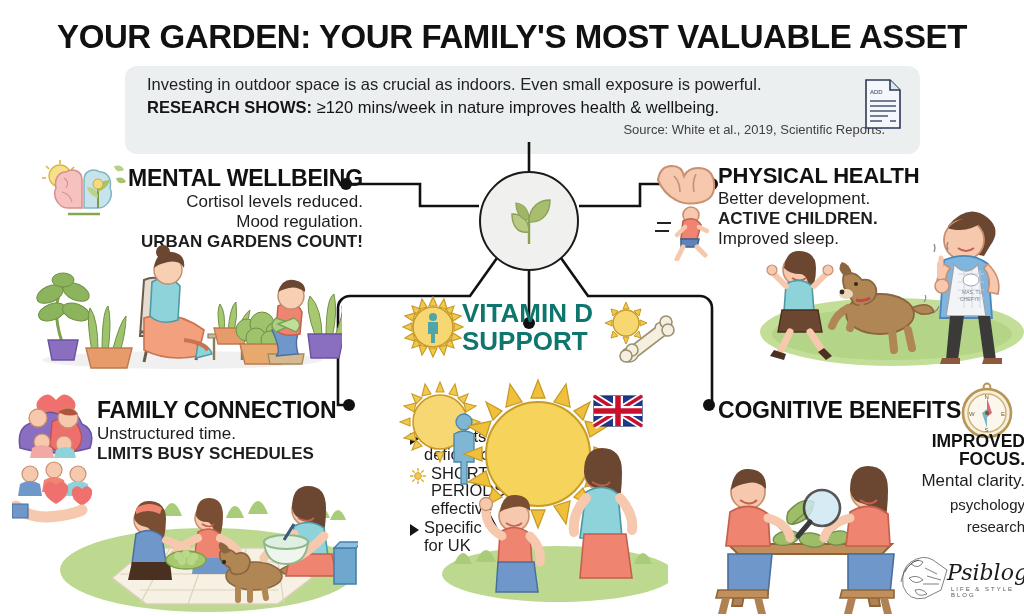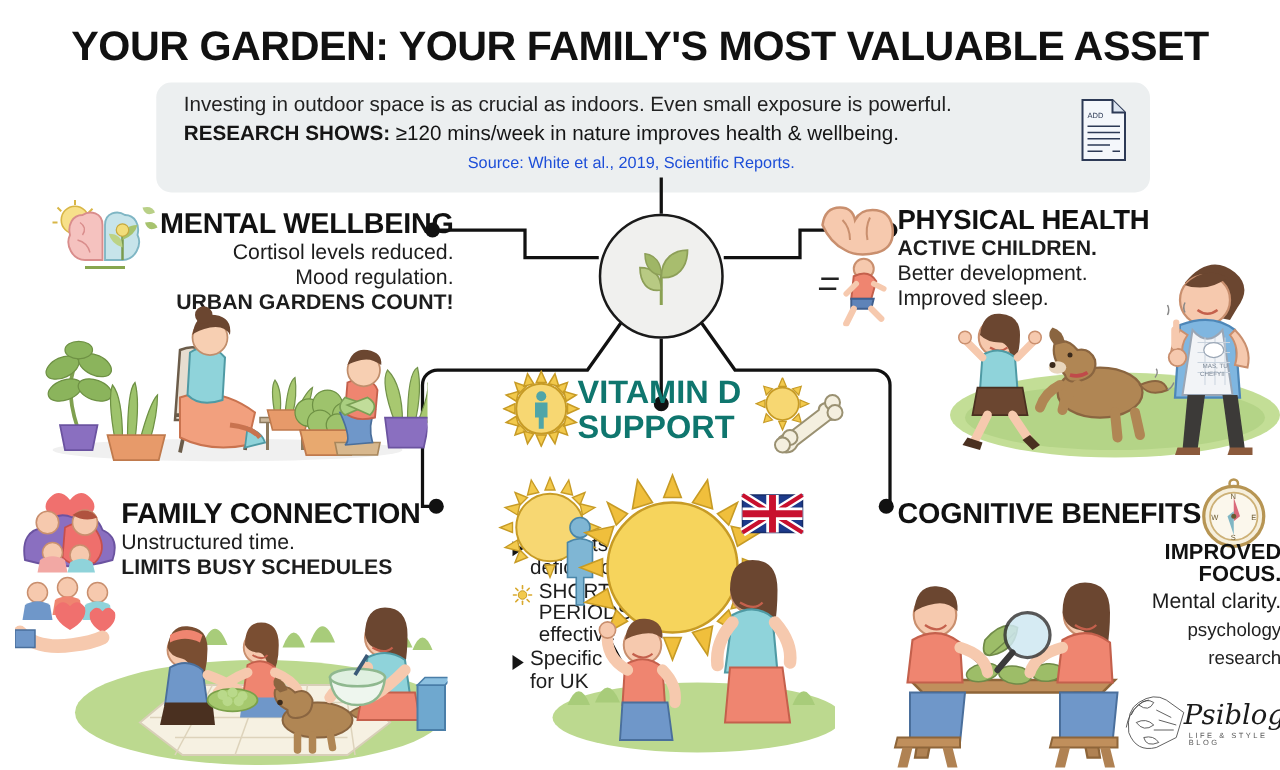--- a/index.html
+++ b/index.html
@@ -20,21 +20,21 @@
   }
 
   
   .header-box {
     position: absolute; left: 125px; top: 66px; width: 795px; height: 88px;
     background: #eceff0; border-radius: 12px;
   }
   .hb-l1 { position:absolute; left:22px; top:9px; font-size:16.5px; color:#222; white-space:nowrap; }
   .hb-l2 { position:absolute; left:22px; top:32px; font-size:16.5px; color:#151515; white-space:nowrap; }
   .hb-l2 b { font-weight: bold; }
-  .hb-src { position:absolute; left:0; top:56px; width:760px; text-align:center; font-size:13px; color:#1d4ed8; }
+  .hb-src { position:absolute; left:0; top:56px; width:760px; text-align:right; font-size:13px; color:#404040; }
 
   .doc-icon { position:absolute; right:16px; top:11px; width:42px; height:54px; }
 
   
   .wires { position:absolute; left:0; top:0; width:1024px; height:616px; pointer-events:none; }
 
   
   .hub {
     position:absolute; left:479px; top:171px; width:100px; height:100px;
     border-radius:50%; background:#f0f0ee; border:2.5px solid #1a1a1a;
@@ -238,22 +238,22 @@
     <circle cx="36" cy="10" r="8" fill="#f6c9ae" stroke="#c98f6e" stroke-width="1.6"></circle>
     <path d="M28 16 q12 -6 18 4 l-4 14 h-16z" fill="#ef8570" stroke="#c4604c" stroke-width="1.6"></path>
     <path d="M26 34 h18 l-2 8 h-16z" fill="#5e83b8" stroke="#3f5f8e" stroke-width="1.5"></path>
     <path d="M28 42 l-6 12" stroke="#f6c9ae" stroke-width="5" stroke-linecap="round"></path>
     <path d="M42 42 l8 8" stroke="#f6c9ae" stroke-width="5" stroke-linecap="round"></path>
     <path d="M30 22 l-8 8" stroke="#f6c9ae" stroke-width="4.5" stroke-linecap="round"></path>
     <path d="M44 22 l8 4" stroke="#f6c9ae" stroke-width="4.5" stroke-linecap="round"></path>
   </svg>
   <div id="physical">
     <div class="node-head">PHYSICAL HEALTH</div>
+    <div class="node-line">Better development.</div>
     <div class="node-line strong">ACTIVE CHILDREN.</div>
-    <div class="node-line">Better development.</div>
     <div class="node-line">Improved sleep.</div>
   </div>
 
   <svg class="ill" style="left:752px; top:182px; width:272px; height:190px;" viewBox="0 0 272 190">
     <ellipse cx="140" cy="150" rx="132" ry="34" fill="#c3de96"></ellipse>
     <ellipse cx="140" cy="152" rx="120" ry="26" fill="#b4d487"></ellipse>
 
     <path d="M196 44 q20 -24 40 -8 q14 12 2 28 l-6 10 l-30 -6z" fill="#6b4630"></path>
     <circle cx="212" cy="58" r="20" fill="#f6c9ae" stroke="#c98f6e" stroke-width="1.8"></circle>
     <path d="M196 46 q16 -16 34 -6 q-10 8 -22 8 q-8 0 -12 -2z" fill="#6b4630"></path>

